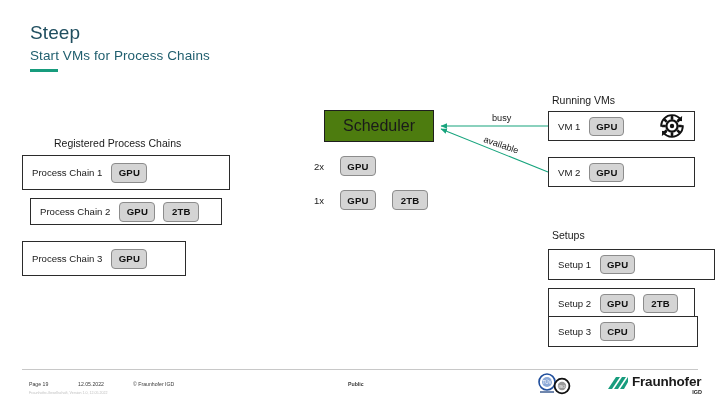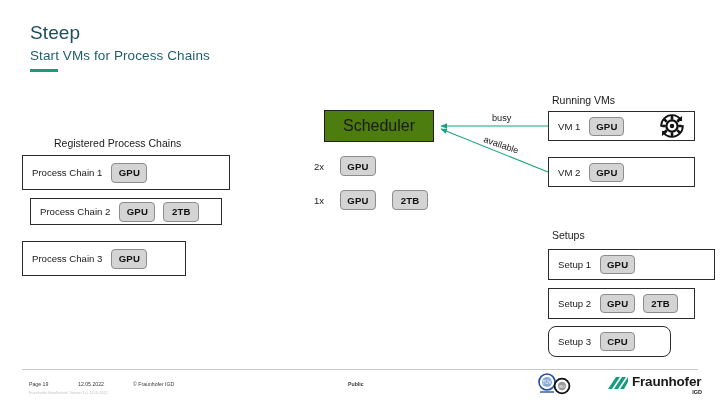--- a/index.html
+++ b/index.html
@@ -301,21 +301,21 @@
     <span class="row-label">Setup 1</span>
     <span class="chip" style="margin-left:9px;">GPU</span>
   </div>
 
   <div class="row-box" style="left:548px; top:288px; width:147px; height:31px;">
     <span class="row-label">Setup 2</span>
     <span class="chip" style="margin-left:9px;">GPU</span>
     <span class="chip" style="margin-left:8px;">2TB</span>
   </div>
 
-  <div class="row-box" style="left:548px; top:326px; width:123px; height:31px;border-radius:8px;">
+  <div class="row-box" style="left:548px; top:316px; width:150px; height:31px;">
     <span class="row-label">Setup 3</span>
     <span class="chip" style="margin-left:9px;">CPU</span>
   </div>
 
   <div class="footer-rule"></div>
 
   <div class="footer-text" style="left:29px; top:381px;">Page 19</div>
   <div class="footer-text" style="left:78px; top:381px;">12.05.2022</div>
   <div class="footer-text" style="left:133px; top:381px;">© Fraunhofer IGD</div>
   <div class="footer-text bold" style="left:348px; top:381px;">Public</div>

